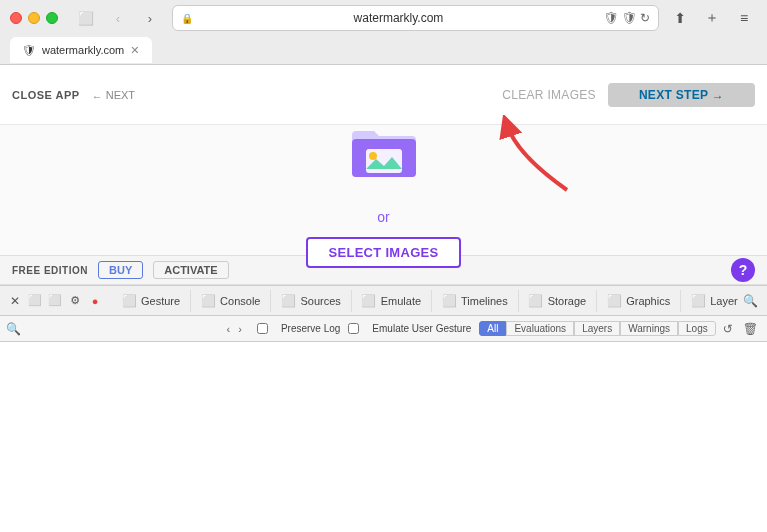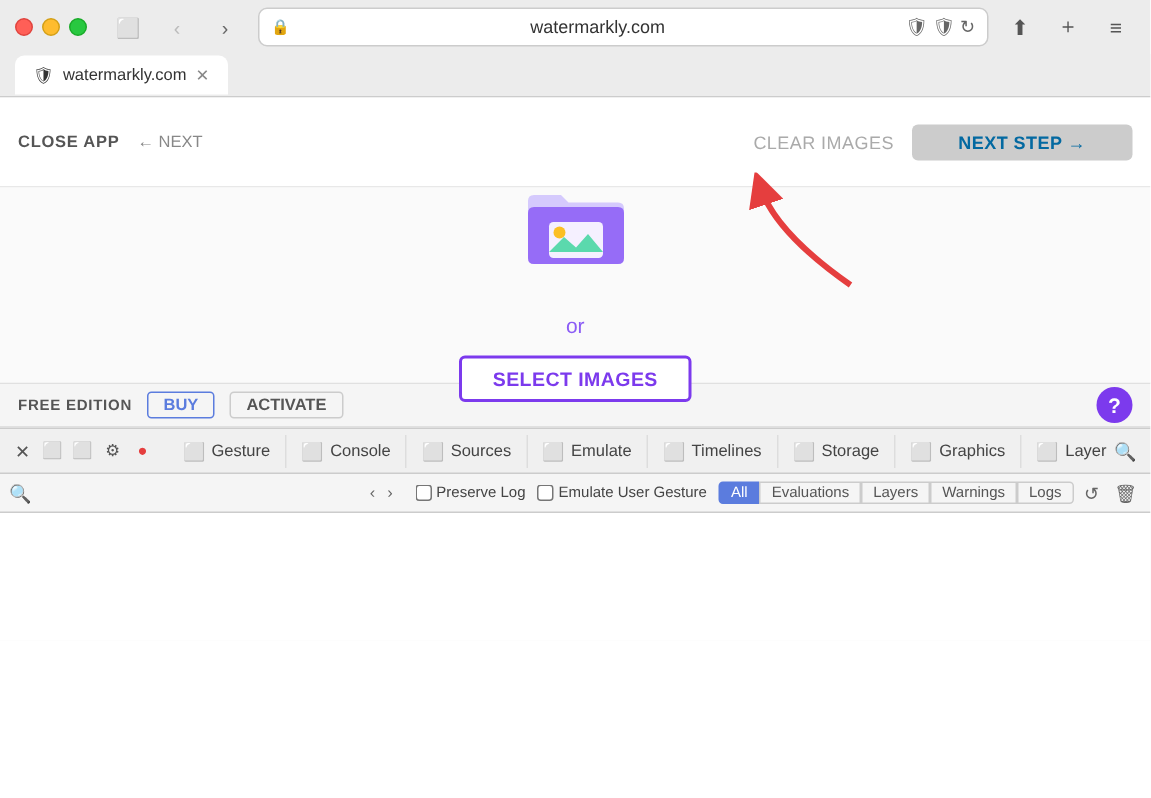--- a/index.html
+++ b/index.html
@@ -395,21 +395,21 @@
     }
     .dt-filter-options {
       display: flex;
       align-items: center;
       gap: 8px;
       margin-left: 8px;
     }
     .dt-checkbox-label {
       display: flex;
       align-items: center;
-      gap: 3px;
+      gap: 13px;
       font-size: 10px;
       color: #444;
       cursor: pointer;
     }
     .dt-checkbox { width: 11px; height: 11px; }
     .dt-filter-tabs {
       display: flex;
       gap: 0;
       margin-left: 4px;
     }

